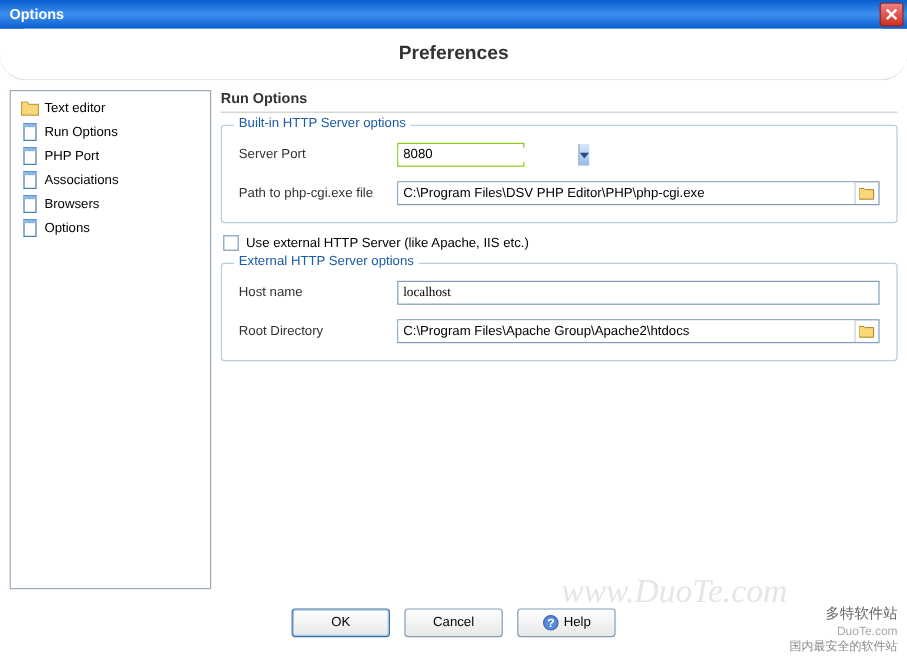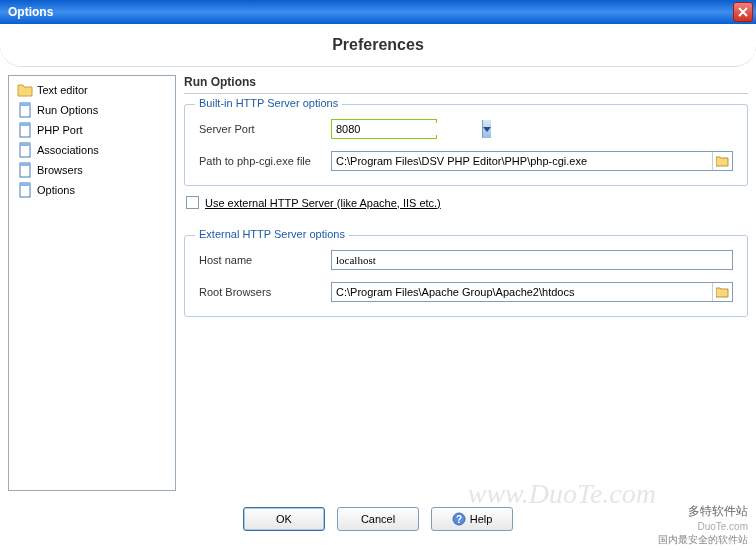--- a/index.html
+++ b/index.html
@@ -33,21 +33,21 @@
 .combo { display: flex; align-items: center; border: 1px solid #84cc16; background: #fff; height: 20px; width: 106px; }
 .combo-input { flex: 1; border: none; padding: 0 4px; font-size: 11px; font-family: inherit; outline: none; }
 .combo-btn { width: 16px; height: 18px; background: linear-gradient(to bottom, #d8e8f8, #96bce8); border-left: 1px solid #7f9db9; display: flex; align-items: center; justify-content: center; cursor: pointer; }
 
 .file-input-wrap { display: flex; align-items: center; border: 1px solid #7f9db9; background: #fff; height: 20px; flex: 1; }
 .text-input { flex: 1; border: none; padding: 0 4px; font-size: 11px; font-family: inherit; outline: none; height: 18px; background: #fff; }
 .browse-btn { width: 20px; height: 18px; display: flex; align-items: center; justify-content: center; cursor: pointer; border-left: 1px solid #ccc; }
 
 .text-input-solo { border: 1px solid #7f9db9; background: #fff; height: 20px; padding: 0 4px; font-size: 11px; font-family: Liberation Serif, serif; outline: none; flex: 1; }
 
-.checkbox-row { display: flex; align-items: center; gap: 6px; margin-bottom: 26px; padding-left: 2px; text-decoration: underline; }
+.checkbox-row { display: flex; align-items: center; gap: 6px; margin-bottom: 10px; padding-left: 2px; }
 .checkbox { width: 13px; height: 13px; border: 1px solid #7f9db9; background: #fff; cursor: pointer; }
 
 .buttons { display: flex; justify-content: center; gap: 12px; padding: 8px 0; }
 .btn { min-width: 82px; height: 24px; border: 1px solid #7f9db9; background: linear-gradient(to bottom, #fefefe, #e8e8e8); border-radius: 3px; font-size: 11px; font-family: inherit; cursor: pointer; display: flex; align-items: center; justify-content: center; gap: 4px; padding: 0 12px; }
 .btn-default { border: 1px solid #3a6ea5; box-shadow: 0 0 0 1px #a8c8e8 inset; }
 .help-icon { width: 14px; height: 14px; }
 
 .watermark { position: absolute; bottom: 40px; right: 100px; font-size: 28px; font-style: italic; color: rgba(150,150,150,0.25); font-family: Georgia, serif; pointer-events: none; }
 .watermark-corner { position: absolute; bottom: 4px; right: 8px; font-size: 10px; color: #888; text-align: right; line-height: 1.3; pointer-events: none; }
 </style>
@@ -146,21 +146,21 @@
       <span>Use external HTTP Server (like Apache, IIS etc.)</span>
     </div>
 
     <div class="fieldset">
       <span class="fieldset-legend">External HTTP Server options</span>
       <div class="form-row">
         <span class="form-label">Host name</span>
         <input class="text-input-solo" value="localhost" style="">
       </div>
       <div class="form-row">
-        <span class="form-label">Root Browsers</span>
+        <span class="form-label">Root Directory</span>
         <div class="file-input-wrap">
           <input class="text-input" value="C:\Program Files\Apache Group\Apache2\htdocs" style="">
           <div class="browse-btn">
             <svg width="14" height="12" viewBox="0 0 14 12">
                 <path d="M0 2 h4 l1 1 h7 v8 h-12 z" fill="#f8d878" stroke="#a88020" stroke-width="0.8"></path>
               </svg>
           </div>
         </div>
       </div>
     </div>

